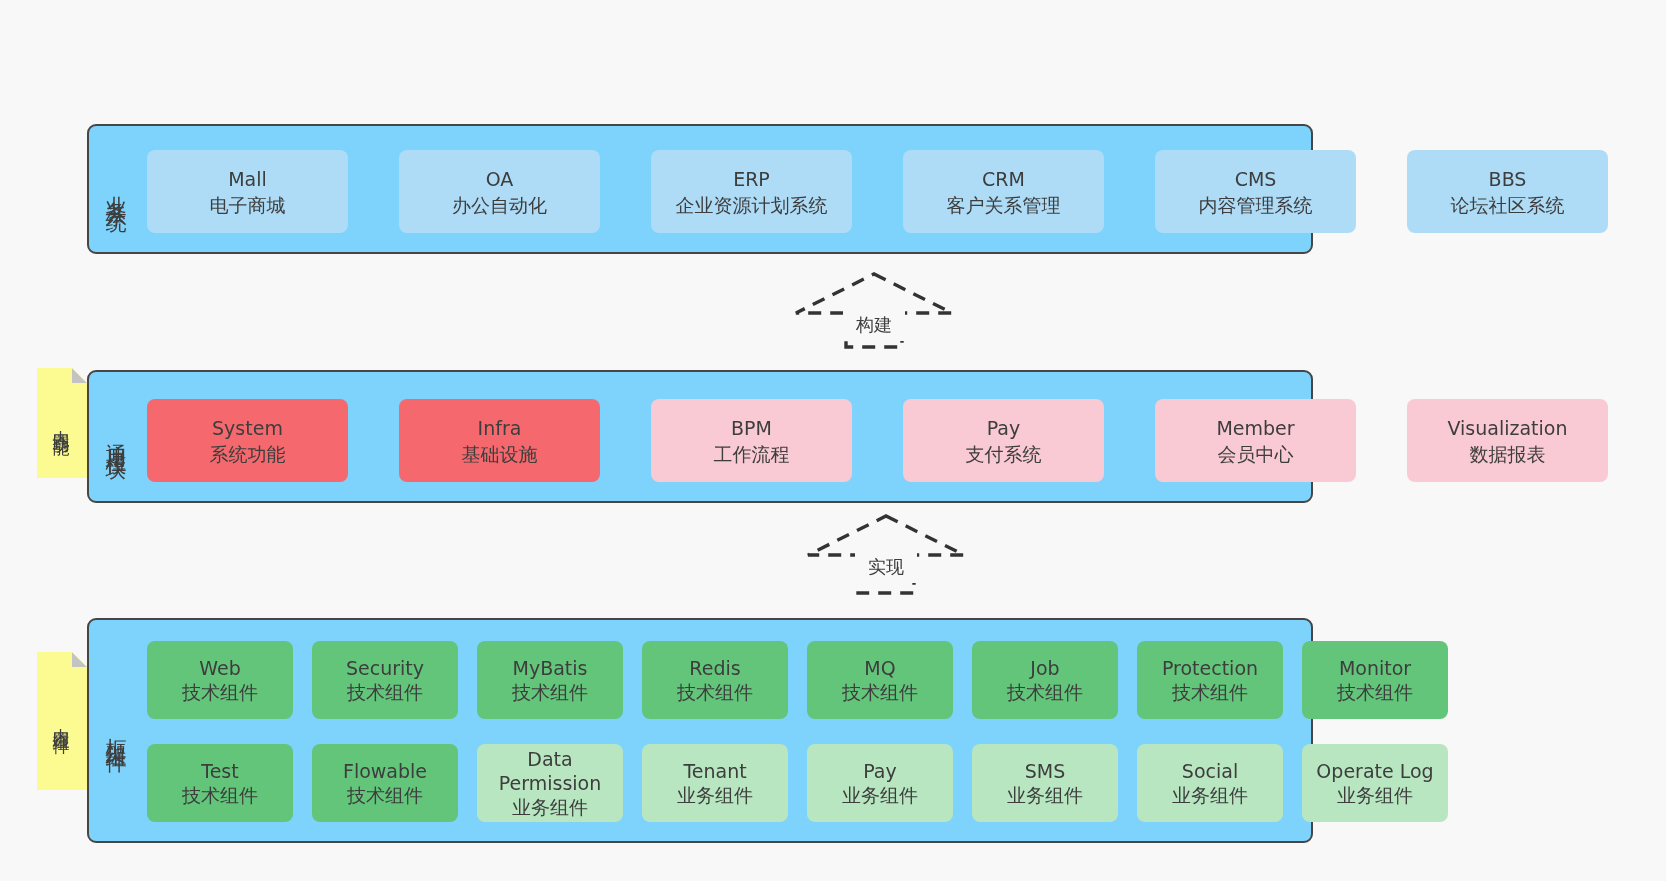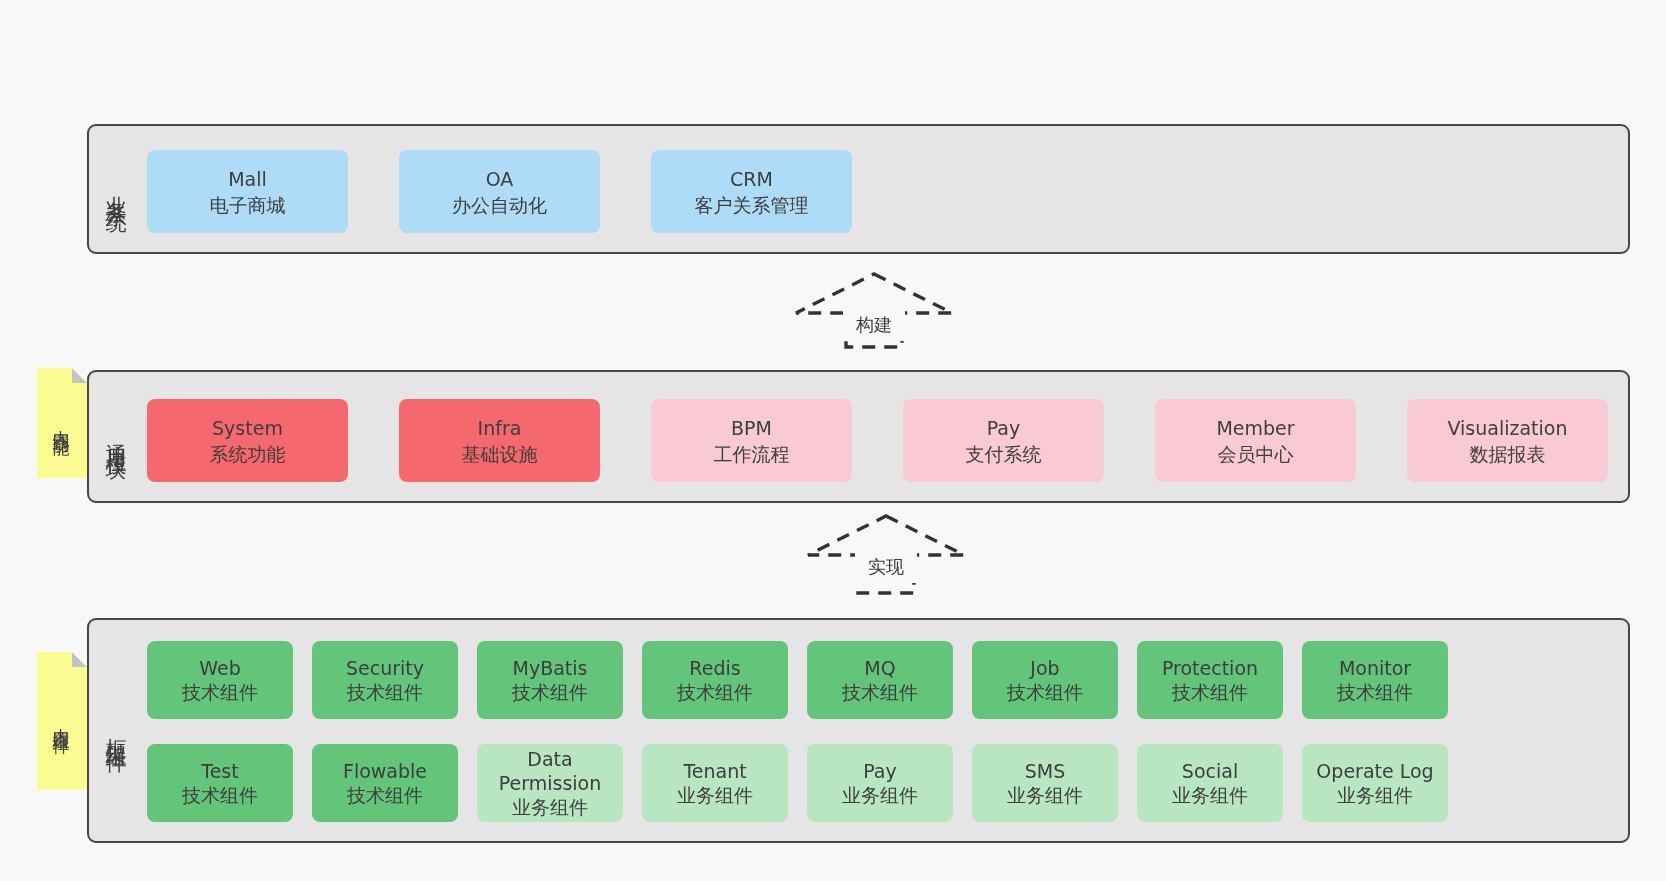--- a/index.html
+++ b/index.html
@@ -2,22 +2,22 @@
 <html><head>
 <meta charset="utf-8">
 <style>
   html,body{margin:0;padding:0;}
   body{
     width:1666px;height:881px;position:relative;overflow:hidden;
     background:#f8f8f8;color:#3d3d3d;
     font-family:"DejaVu Sans","Liberation Sans",sans-serif;
   }
   .panel{
-    position:absolute;left:87px;width:1543px;box-sizing:border-box;
-    background:#e5e5e5;border:2px solid #464646;border-radius:9px;
+    position:absolute;left:87px;width:1226px;box-sizing:border-box;
+    background:#7dd3fc;border:2px solid #464646;border-radius:9px;
   }
   #panel-business{top:124px;height:130px;}
   #panel-modules{top:370px;height:133px;}
   #panel-components{top:618px;height:225px;}
 
   .side-label{
     position:absolute;left:13px;top:50%;transform:translateY(-50%);
     writing-mode:vertical-lr;text-orientation:upright;
     font-size:21px;letter-spacing:5px;color:#3d3d3d;white-space:nowrap;
   }
@@ -70,22 +70,34 @@
   <div class="row">
     <div class="box blue">
       <div>Mall</div>
       <div>电子商城</div>
     </div>
     <div class="box blue">
       <div>OA</div>
       <div>办公自动化</div>
     </div>
     <div class="box blue">
+      <div>ERP</div>
+      <div>企业资源计划系统</div>
+    </div>
+    <div class="box blue">
       <div>CRM</div>
       <div>客户关系管理</div>
+    </div>
+    <div class="box blue">
+      <div>CMS</div>
+      <div>内容管理系统</div>
+    </div>
+    <div class="box blue">
+      <div>BBS</div>
+      <div>论坛社区系统</div>
     </div>
   </div>
 </div>
 
 <svg class="up-arrow" id="arrow-build" width="172" height="80" viewBox="0 0 172 80">
   <polygon points="86,3 164,42 114,42 114,76 58,76 58,42 8,42" fill="none" stroke="#333333" stroke-width="3.4" stroke-dasharray="13 9"></polygon>
   <rect x="55" y="37" width="62" height="33" fill="#f8f8f8"></rect>
   <text class="arrow-label-text" x="86" y="60" text-anchor="middle">构建</text>
 </svg>
 

